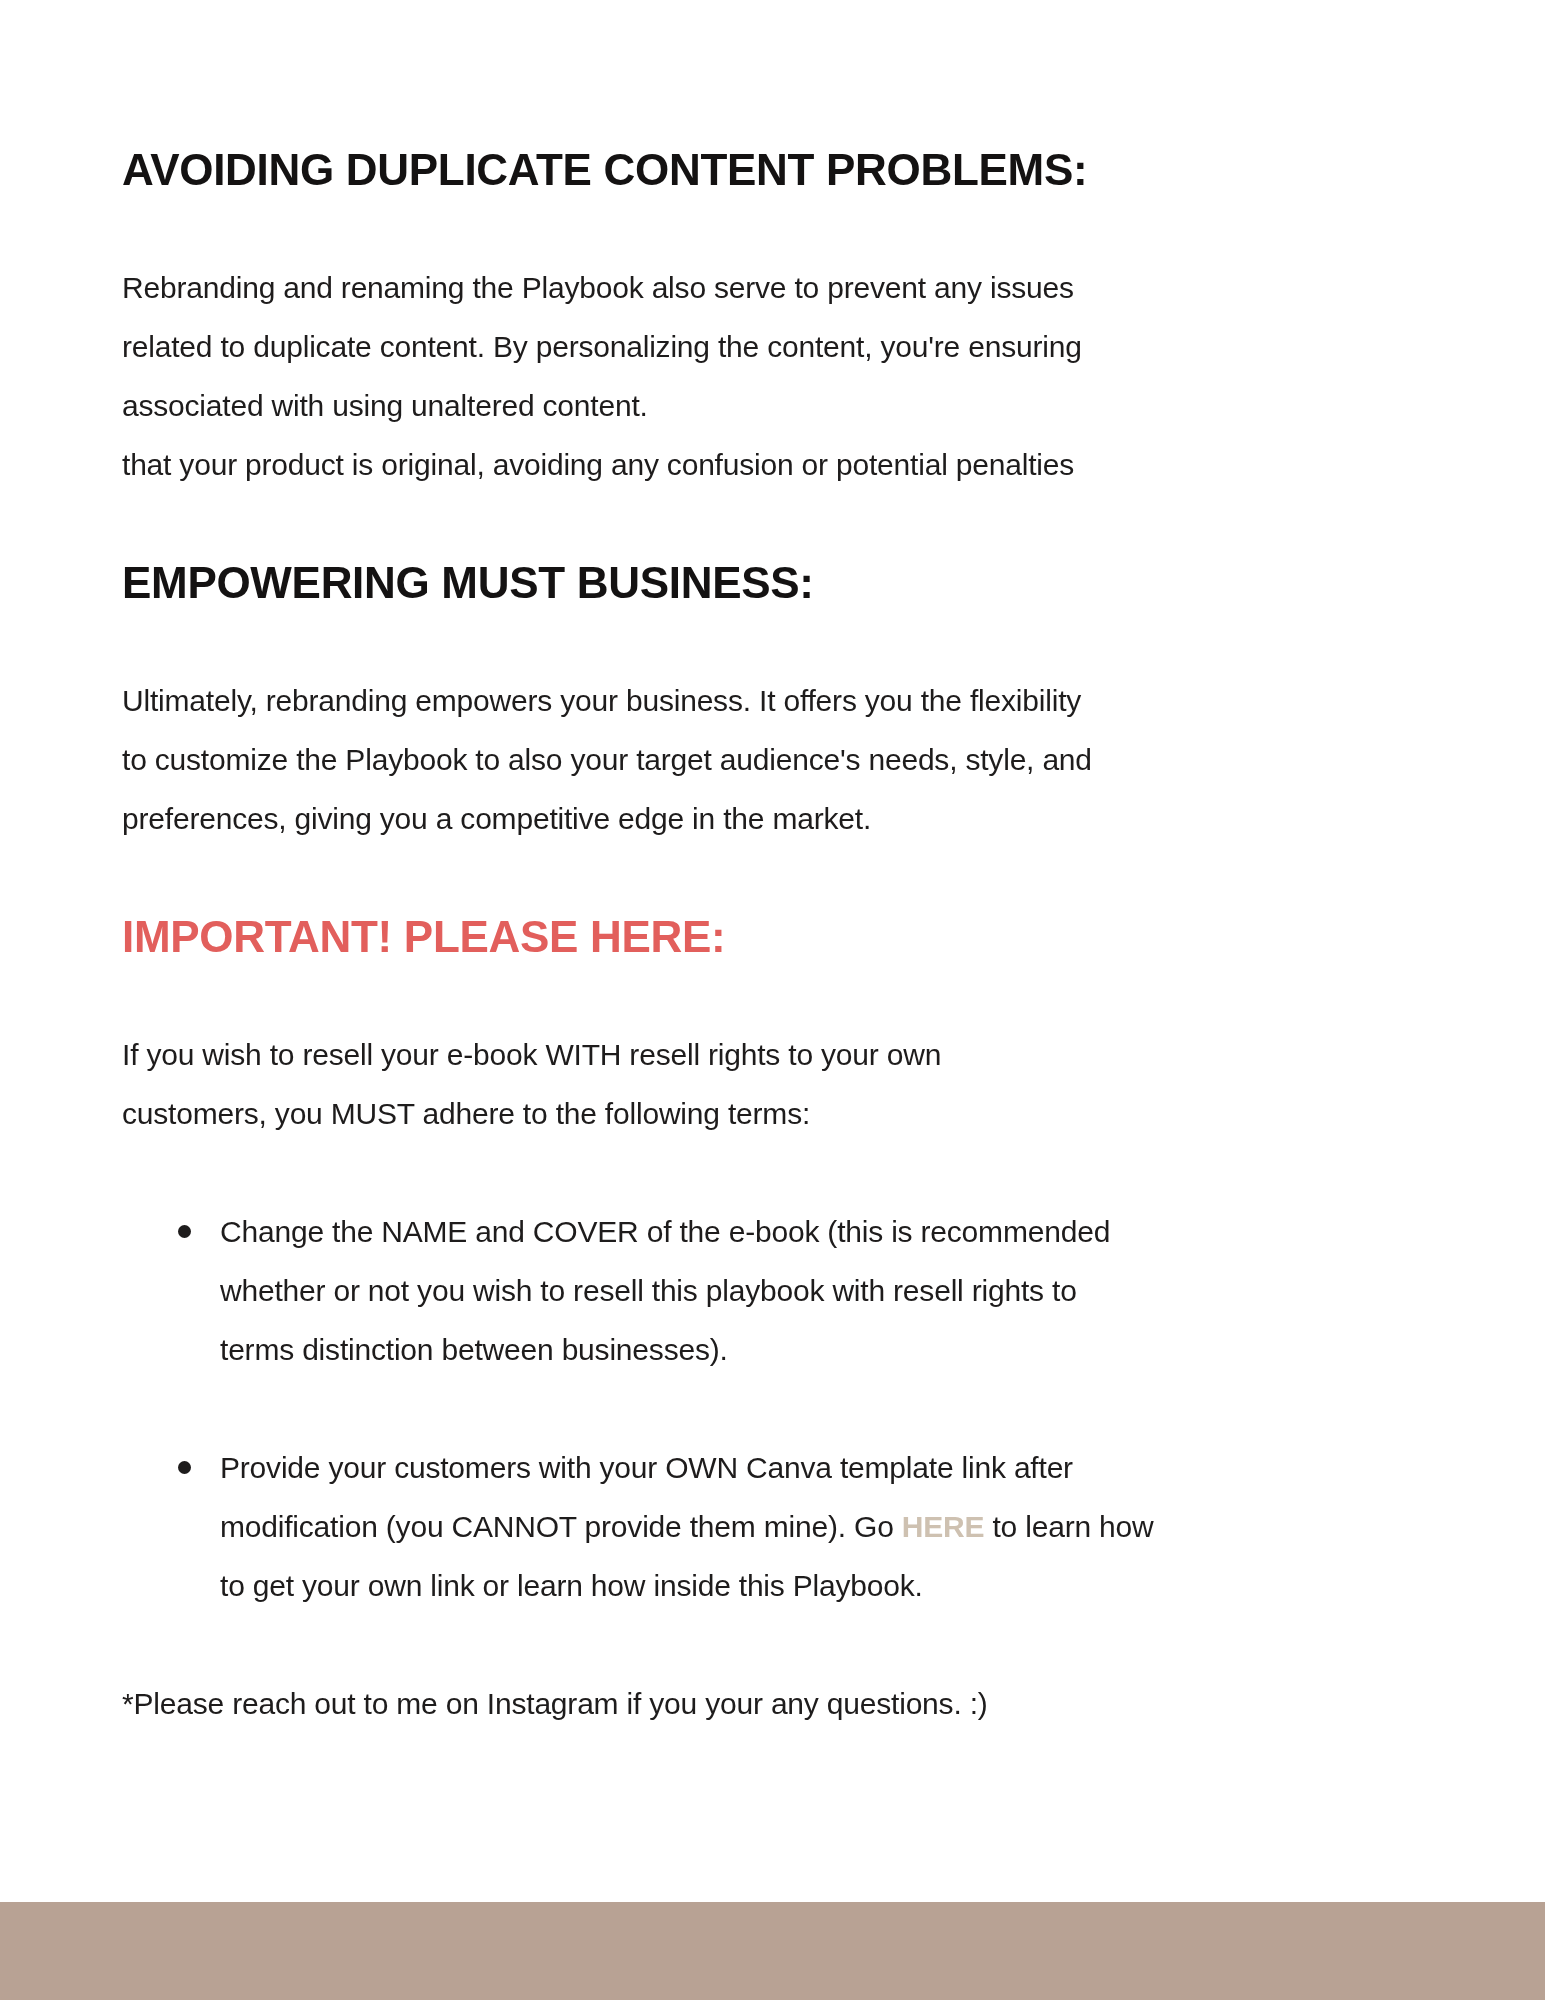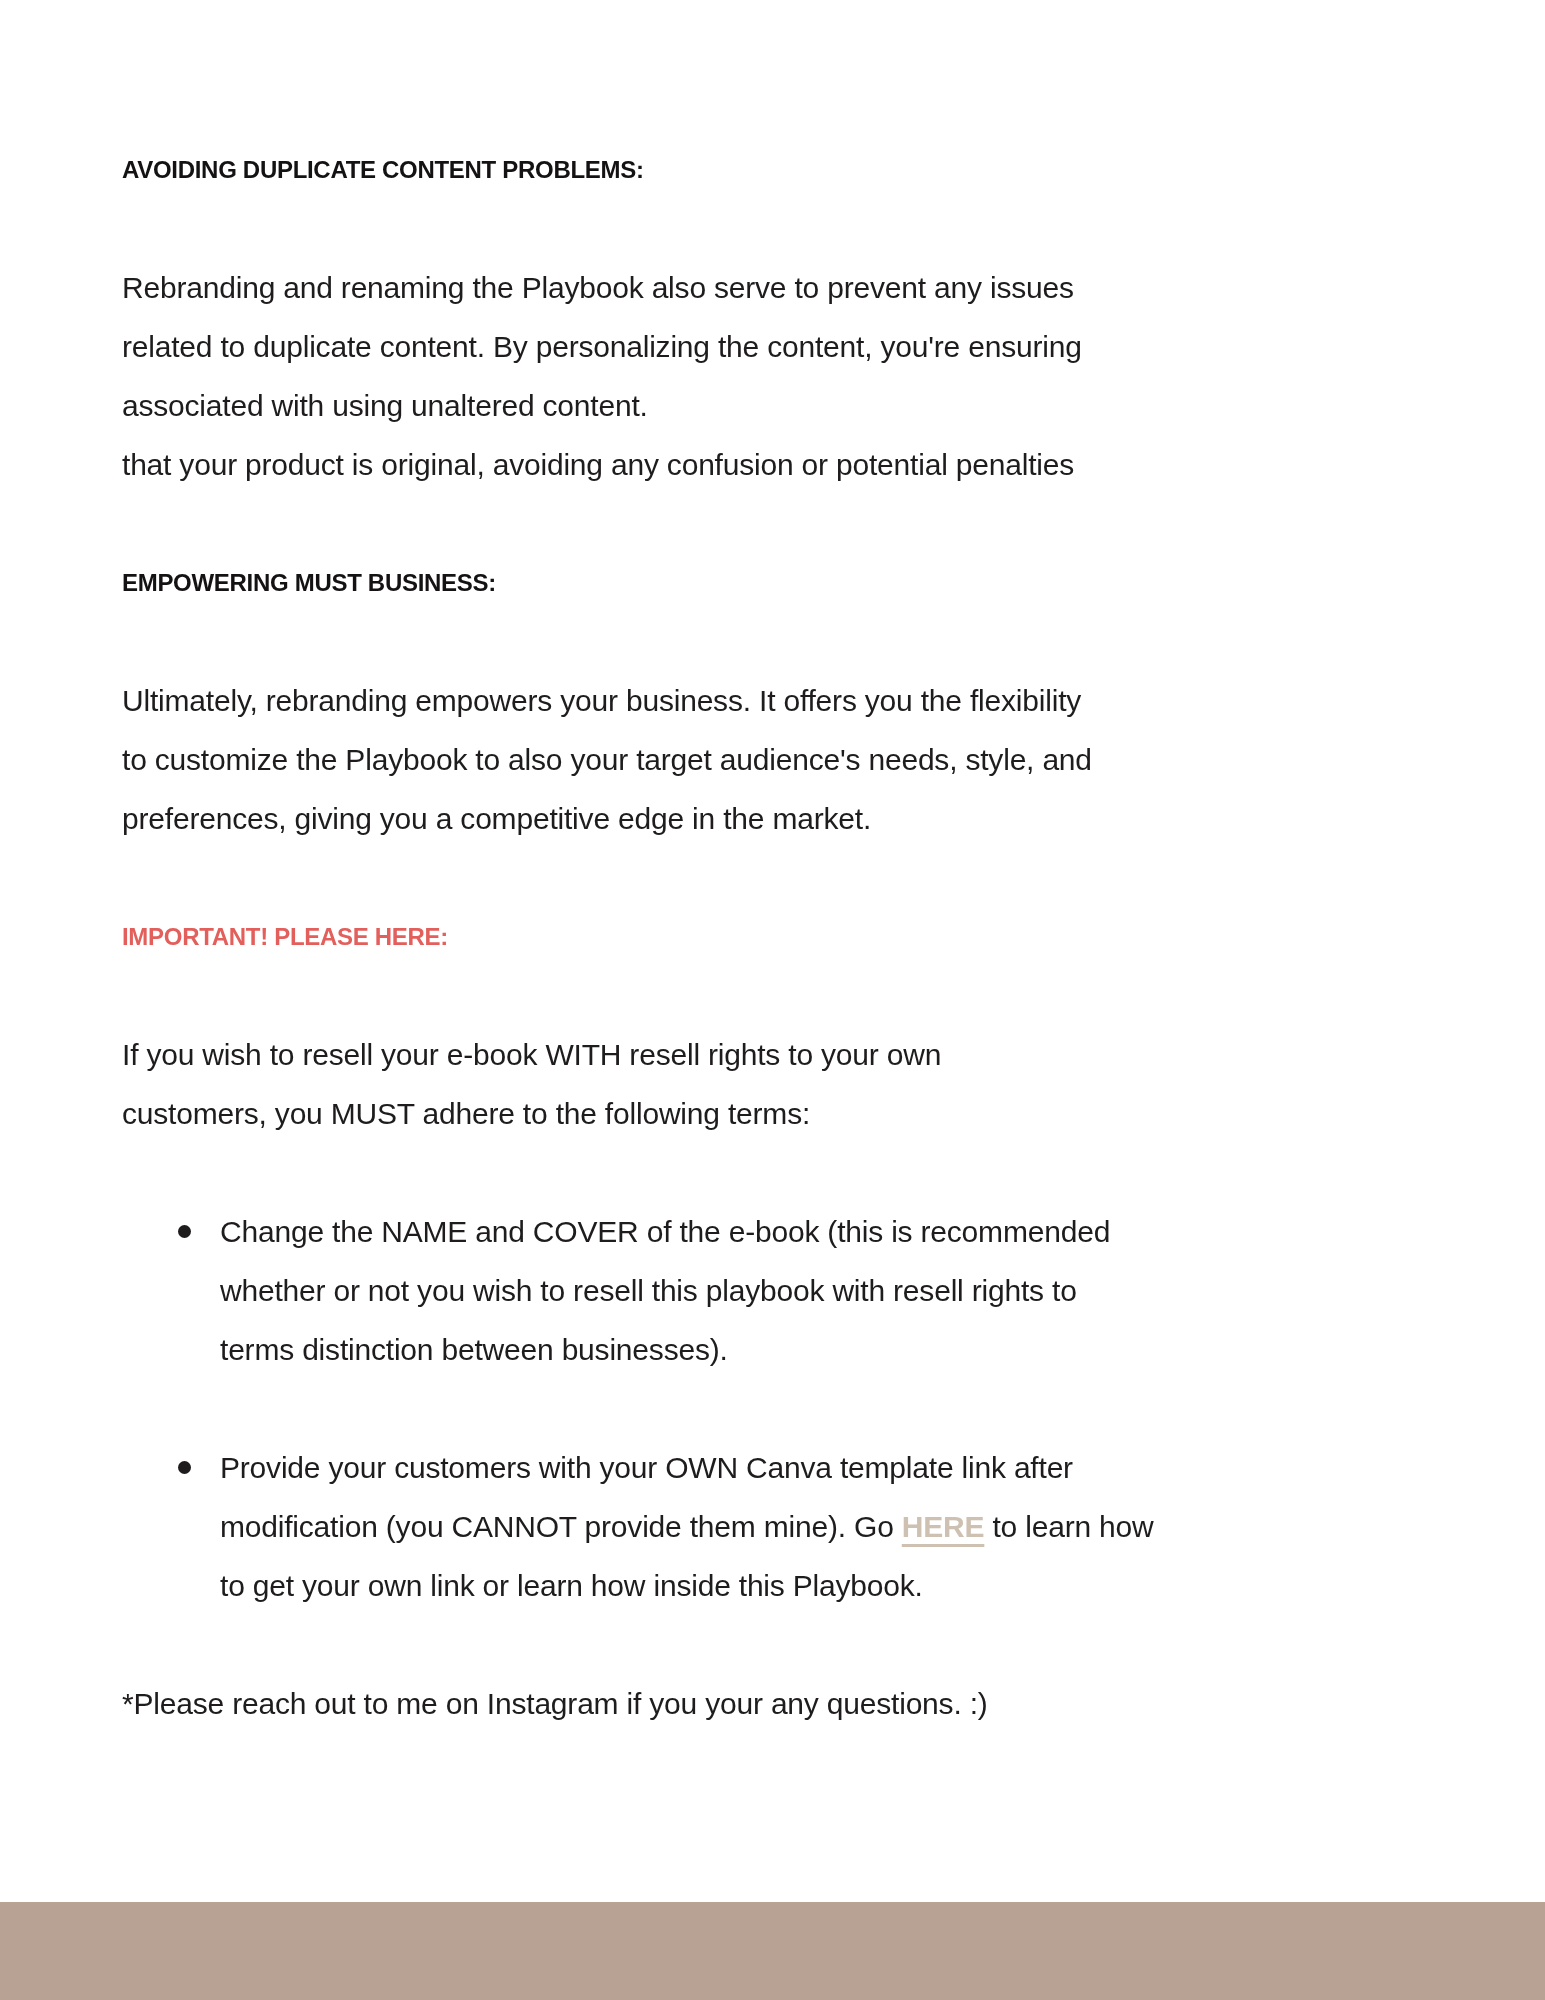--- a/index.html
+++ b/index.html
@@ -17,21 +17,21 @@
     left: 122px;
     top: 0;
     width: 1180px;
     padding-top: 140px;
     color: var(--body-text, #1e1c1c);
     font-size: 30px;
     line-height: 59px;
     letter-spacing: -0.2px;
   }
   .heading {
-    font-size: 24px;
+    font-size: 44px;
     font-weight: 700;
     line-height: 59px;
     letter-spacing: -0.3px;
     color: var(--heading-text, #141212);
     margin-bottom: 59px;
   }
   .alert { color: var(--alert-heading, #e25f5c); }
   .para { margin-bottom: 59px; }
   .bold { font-weight: 400; }
   .line { white-space: pre; }
@@ -46,21 +46,20 @@
     left: 56px;
     top: 23px;
     width: 13px;
     height: 13px;
     border-radius: 50%;
     background: var(--bullet-dot, #1e1c1c);
   }
   .link {
     color: var(--link, #cec1b1);
     font-weight: 700;
-    text-decoration: underline;
     text-decoration-thickness: 3px;
     text-underline-offset: 7px;
     cursor: pointer;
   }
   .footer-bar {
     position: absolute;
     left: 0;
     bottom: 0;
     width: 100%;
     height: 98px;

